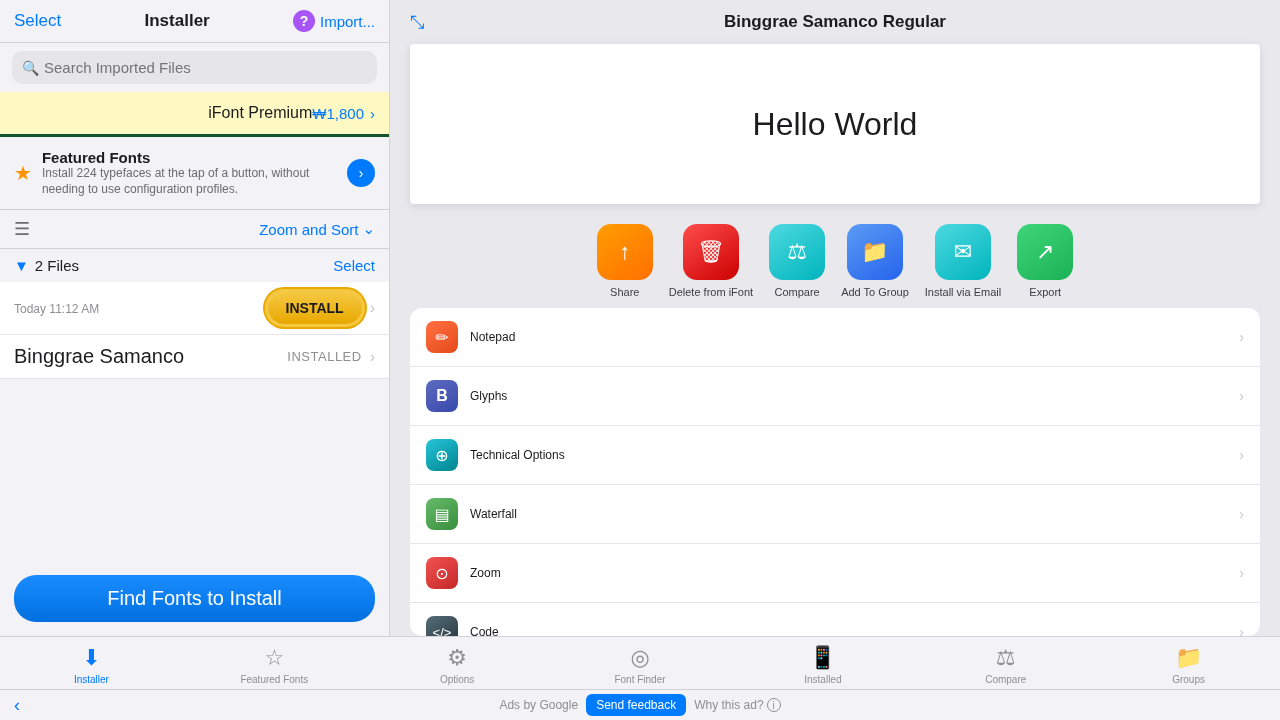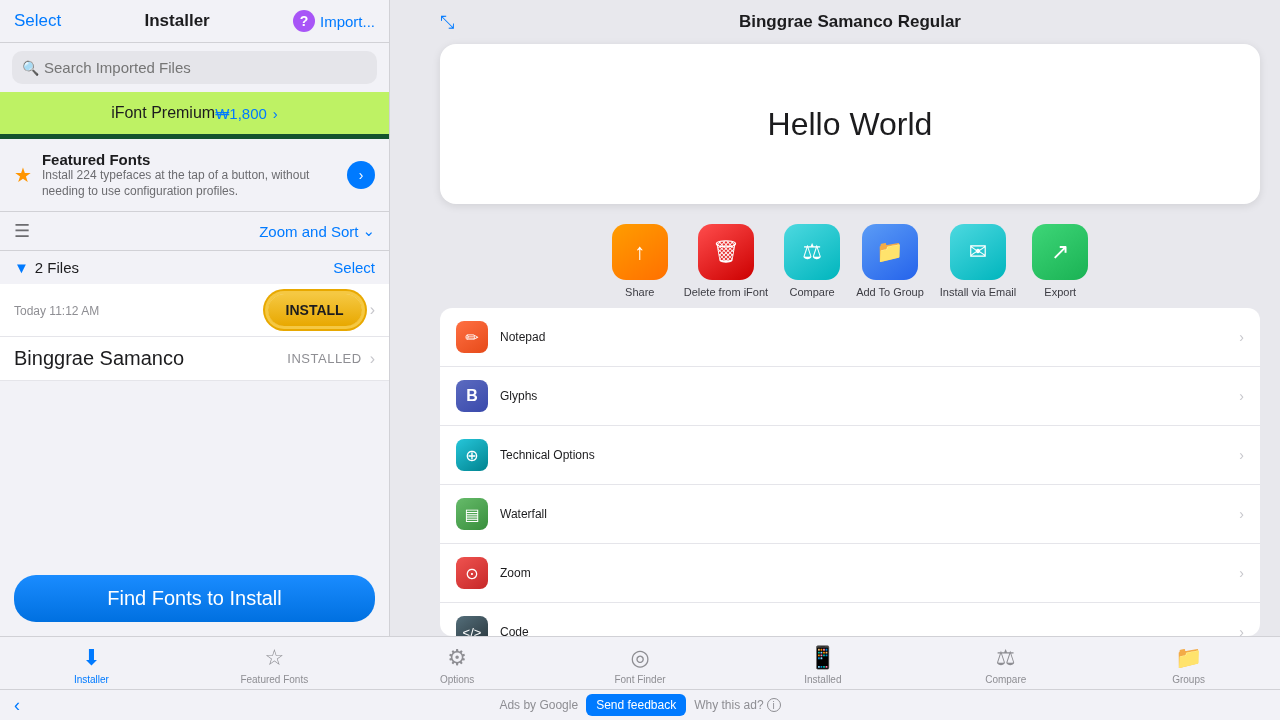--- a/index.html
+++ b/index.html
@@ -1,35 +1,35 @@
 <!DOCTYPE html>
 <html><head>
   <meta charset="utf-8">
   <style>
     * { box-sizing: border-box; margin: 0; padding: 0; }
     body { font-family: -apple-system, BlinkMacSystemFont, 'Helvetica Neue', Arial, sans-serif; background: #e8e8ed; width: 1280px; height: 720px; overflow: hidden; display: flex; flex-direction: column; }
 
-    .main-layout { display: flex; flex: 1; overflow: hidden; gap: 30px; }
+    .main-layout { display: flex; flex: 1; overflow: hidden; }
 
     
     .left-panel { width: 390px; background: #f2f2f7; display: flex; flex-direction: column; border-right: 1px solid #d1d1d6; flex-shrink: 0; }
 
     .left-header { display: flex; align-items: center; justify-content: space-between; padding: 10px 14px; background: #f2f2f7; border-bottom: 1px solid #d1d1d6; }
 
     .left-header-select { color: #007aff; font-size: 17px; font-weight: 400; cursor: pointer; }
     .left-header-title { font-size: 17px; font-weight: 600; color: #1c1c1e; }
     .left-header-import { display: flex; align-items: center; gap: 5px; color: #007aff; font-size: 15px; cursor: pointer; }
     .left-header-import .help-icon { width: 22px; height: 22px; border-radius: 50%; background: #a855f7; display: flex; align-items: center; justify-content: center; color: white; font-size: 14px; font-weight: bold; }
 
     .search-bar { padding: 8px 12px; }
     .search-bar input { width: 100%; background: #e5e5ea; border: none; border-radius: 10px; padding: 8px 12px 8px 32px; font-size: 15px; color: #3c3c43; outline: none; }
     .search-wrapper { position: relative; }
     .search-icon-inner { position: absolute; left: 10px; top: 50%; transform: translateY(-50%); color: #8e8e93; font-size: 14px; }
 
-    .ifont-premium { display: flex; align-items: center; justify-content: center; padding: 12px 14px; background: #bef264; border-bottom: 5px solid #14532d; }
+    .ifont-premium { display: flex; align-items: center; justify-content: flex-end; padding: 12px 14px; background: #fef9c3; border-bottom: 3px solid #14532d; }
     .ifont-premium-label { font-size: 16px; font-weight: 500; color: #1c1c1e; }
     .ifont-premium-price { display: flex; align-items: center; gap: 6px; color: #007aff; font-size: 15px; cursor: pointer; }
 
     .featured-fonts-row { display: flex; align-items: center; padding: 12px 14px; background: #f2f2f7; border-bottom: 1px solid #d1d1d6; gap: 10px; }
     .star-icon { color: #ff9500; font-size: 20px; }
     .featured-fonts-text { flex: 1; }
     .featured-fonts-title { font-size: 15px; font-weight: 600; color: #1c1c1e; }
     .featured-fonts-desc { font-size: 12px; color: #6c6c70; line-height: 1.3; }
     .featured-arrow { width: 28px; height: 28px; border-radius: 50%; background: #007aff; display: flex; align-items: center; justify-content: center; color: white; font-size: 14px; cursor: pointer; }
 
@@ -57,21 +57,21 @@
     .find-fonts-btn-wrapper { padding: 14px; }
     .find-fonts-btn { width: 100%; background: linear-gradient(to bottom, #1a8cff, #0070e0); border: none; border-radius: 22px; padding: 12px; color: white; font-size: 20px; font-weight: 400; cursor: pointer; }
 
     
     .right-panel { flex: 1; background: #e8e8ed; display: flex; flex-direction: column; }
 
     .right-header { display: flex; align-items: center; justify-content: center; padding: 12px 20px; position: relative; }
     .expand-icon { position: absolute; left: 20px; color: #007aff; font-size: 18px; cursor: pointer; }
     .right-title { font-size: 17px; font-weight: 600; color: #1c1c1e; }
 
-    .preview-area { margin: 0 20px 10px; background: white; border-radius: 16px; display: flex; align-items: center; justify-content: center; height: 160px; box-shadow: 0 2px 8px rgba(0,0,0,0.1); }
+    .preview-area { margin: 0 20px 10px; background: white; border-radius: 4px; display: flex; align-items: center; justify-content: center; height: 160px; box-shadow: 0 2px 8px rgba(0,0,0,0.1); }
     .preview-text { font-size: 32px; color: #1c1c1e; font-weight: 500; }
 
     .action-buttons { display: flex; justify-content: center; gap: 16px; padding: 10px 20px; }
     .action-btn { display: flex; flex-direction: column; align-items: center; gap: 6px; cursor: pointer; }
     .action-btn-icon { width: 56px; height: 56px; border-radius: 14px; display: flex; align-items: center; justify-content: center; font-size: 24px; }
     .action-btn-label { font-size: 11px; color: #3c3c43; text-align: center; }
 
     .share-icon-bg { background: linear-gradient(145deg, #ff9d00, #ff7000); }
     .delete-icon-bg { background: linear-gradient(145deg, #ff4d4d, #cc0000); }
     .compare-icon-bg { background: linear-gradient(145deg, #4dd9e0, #00b5bd); }

